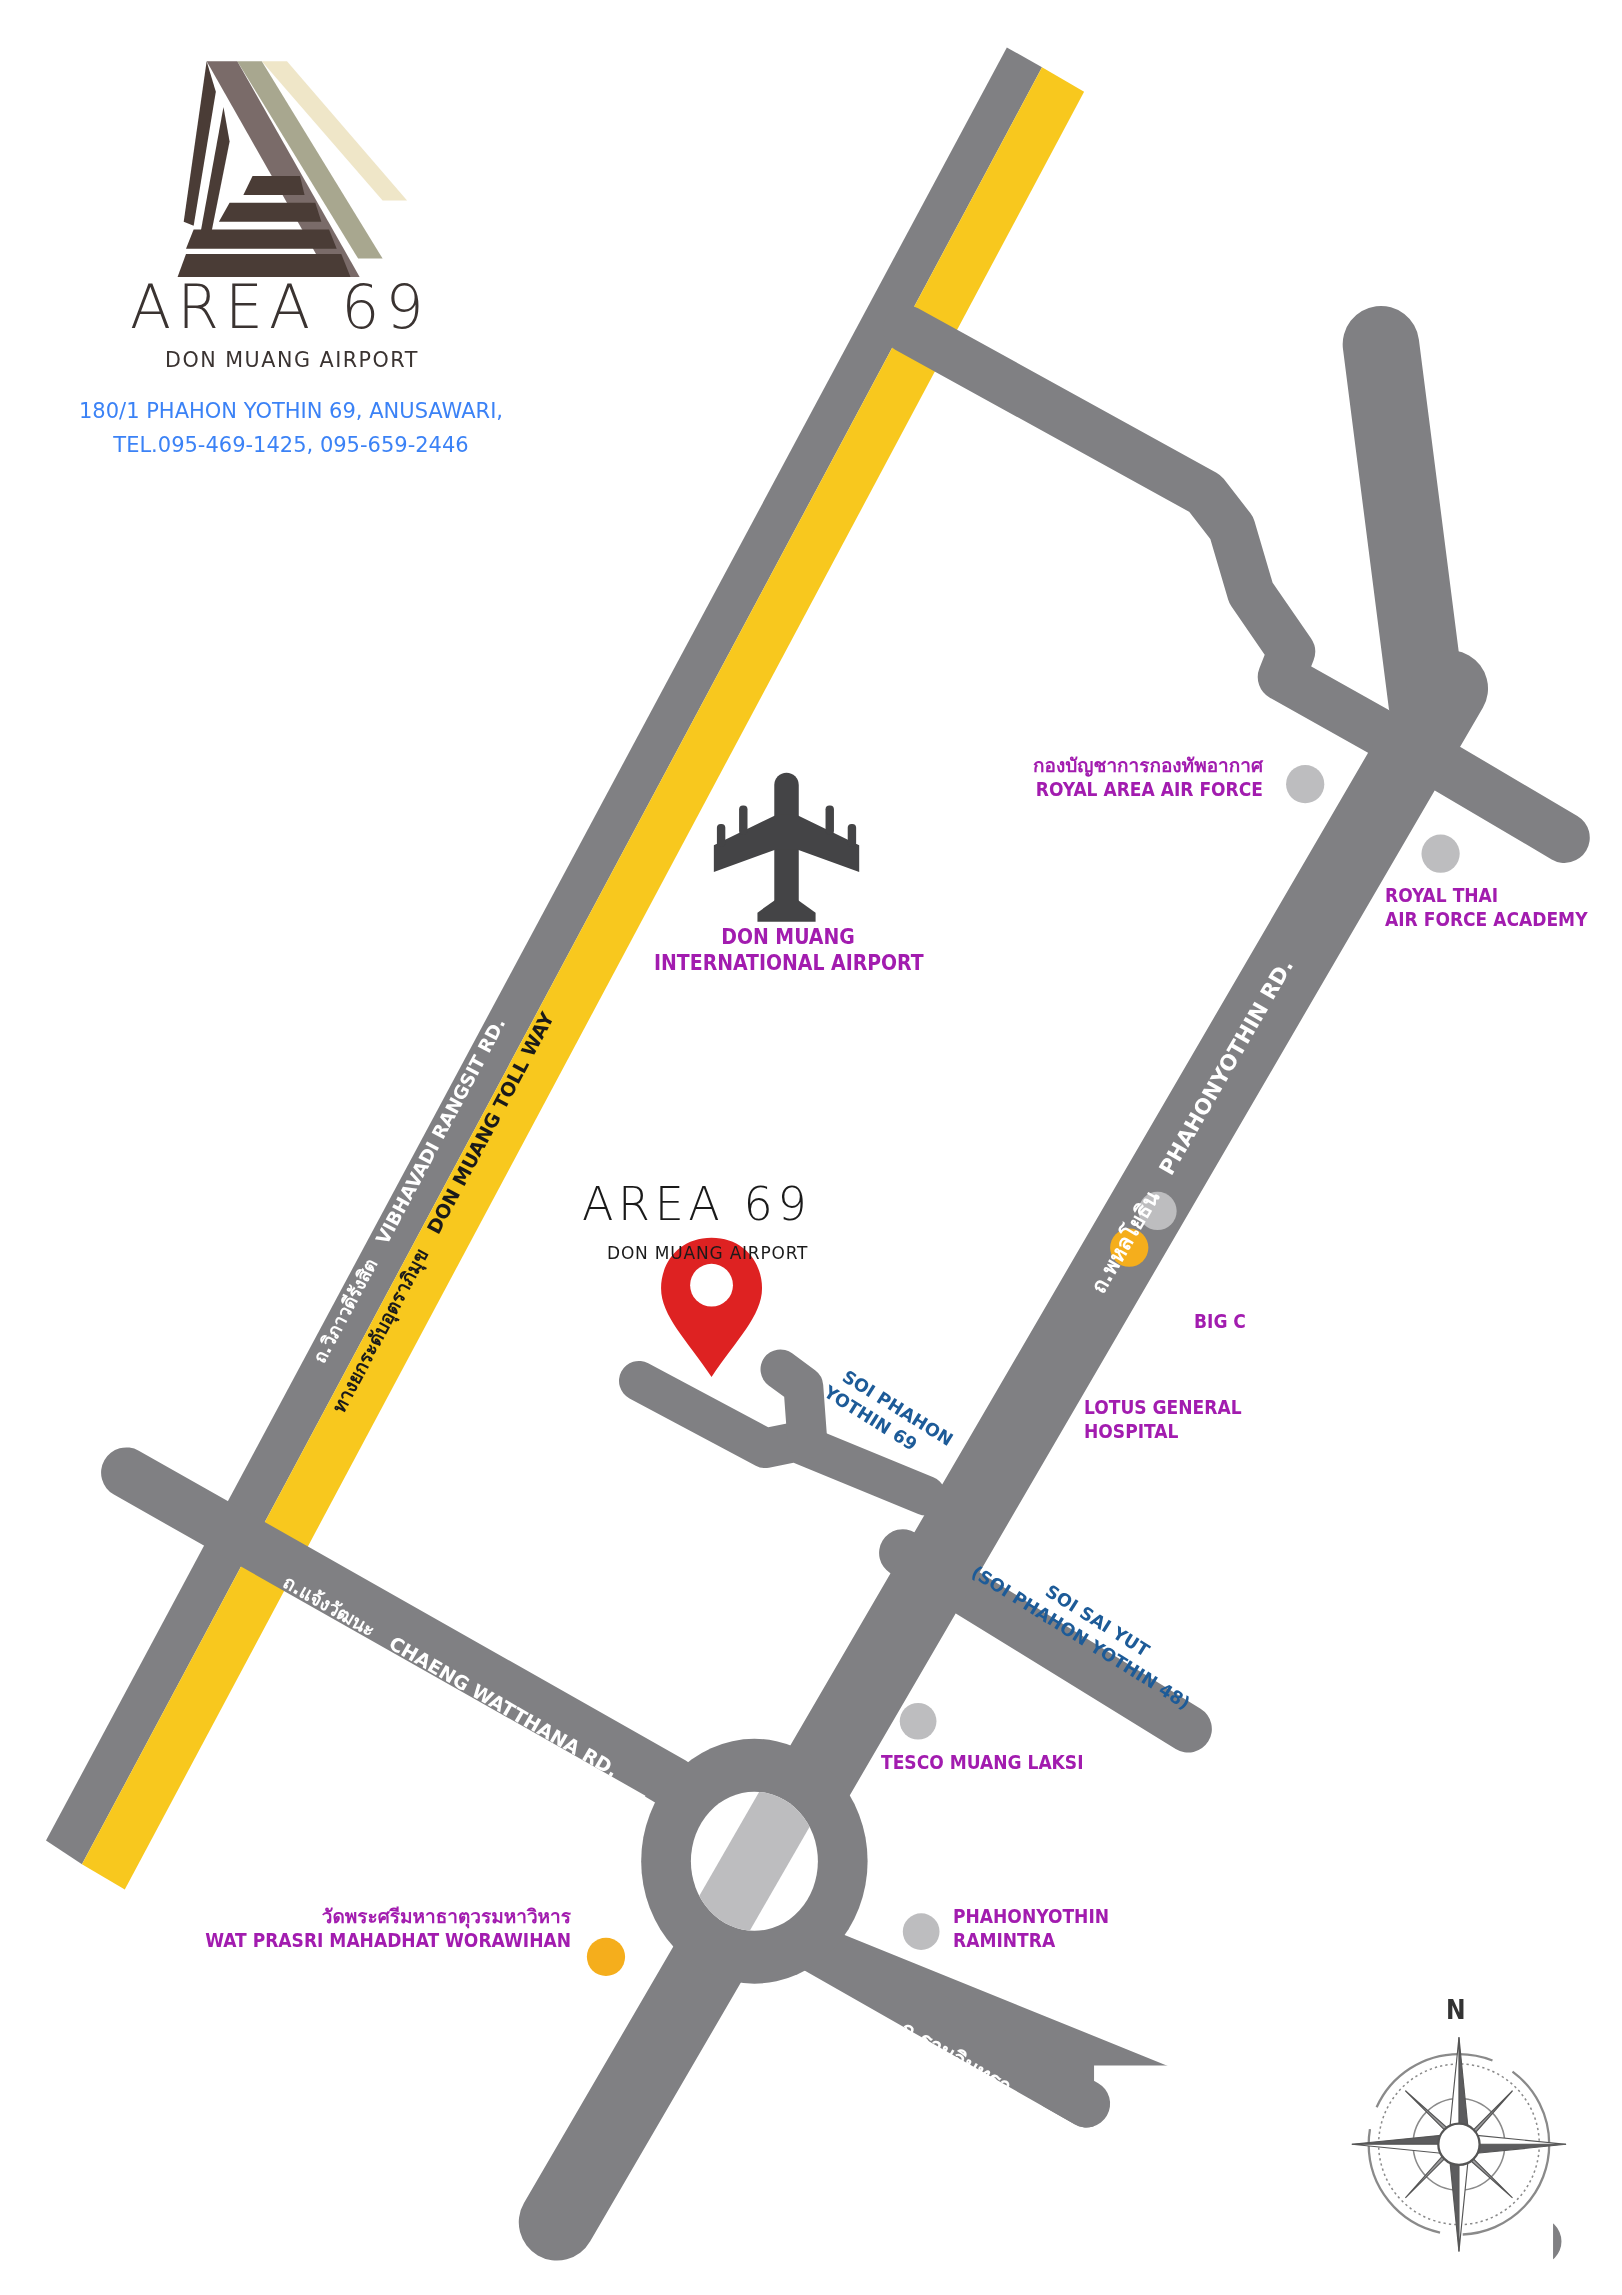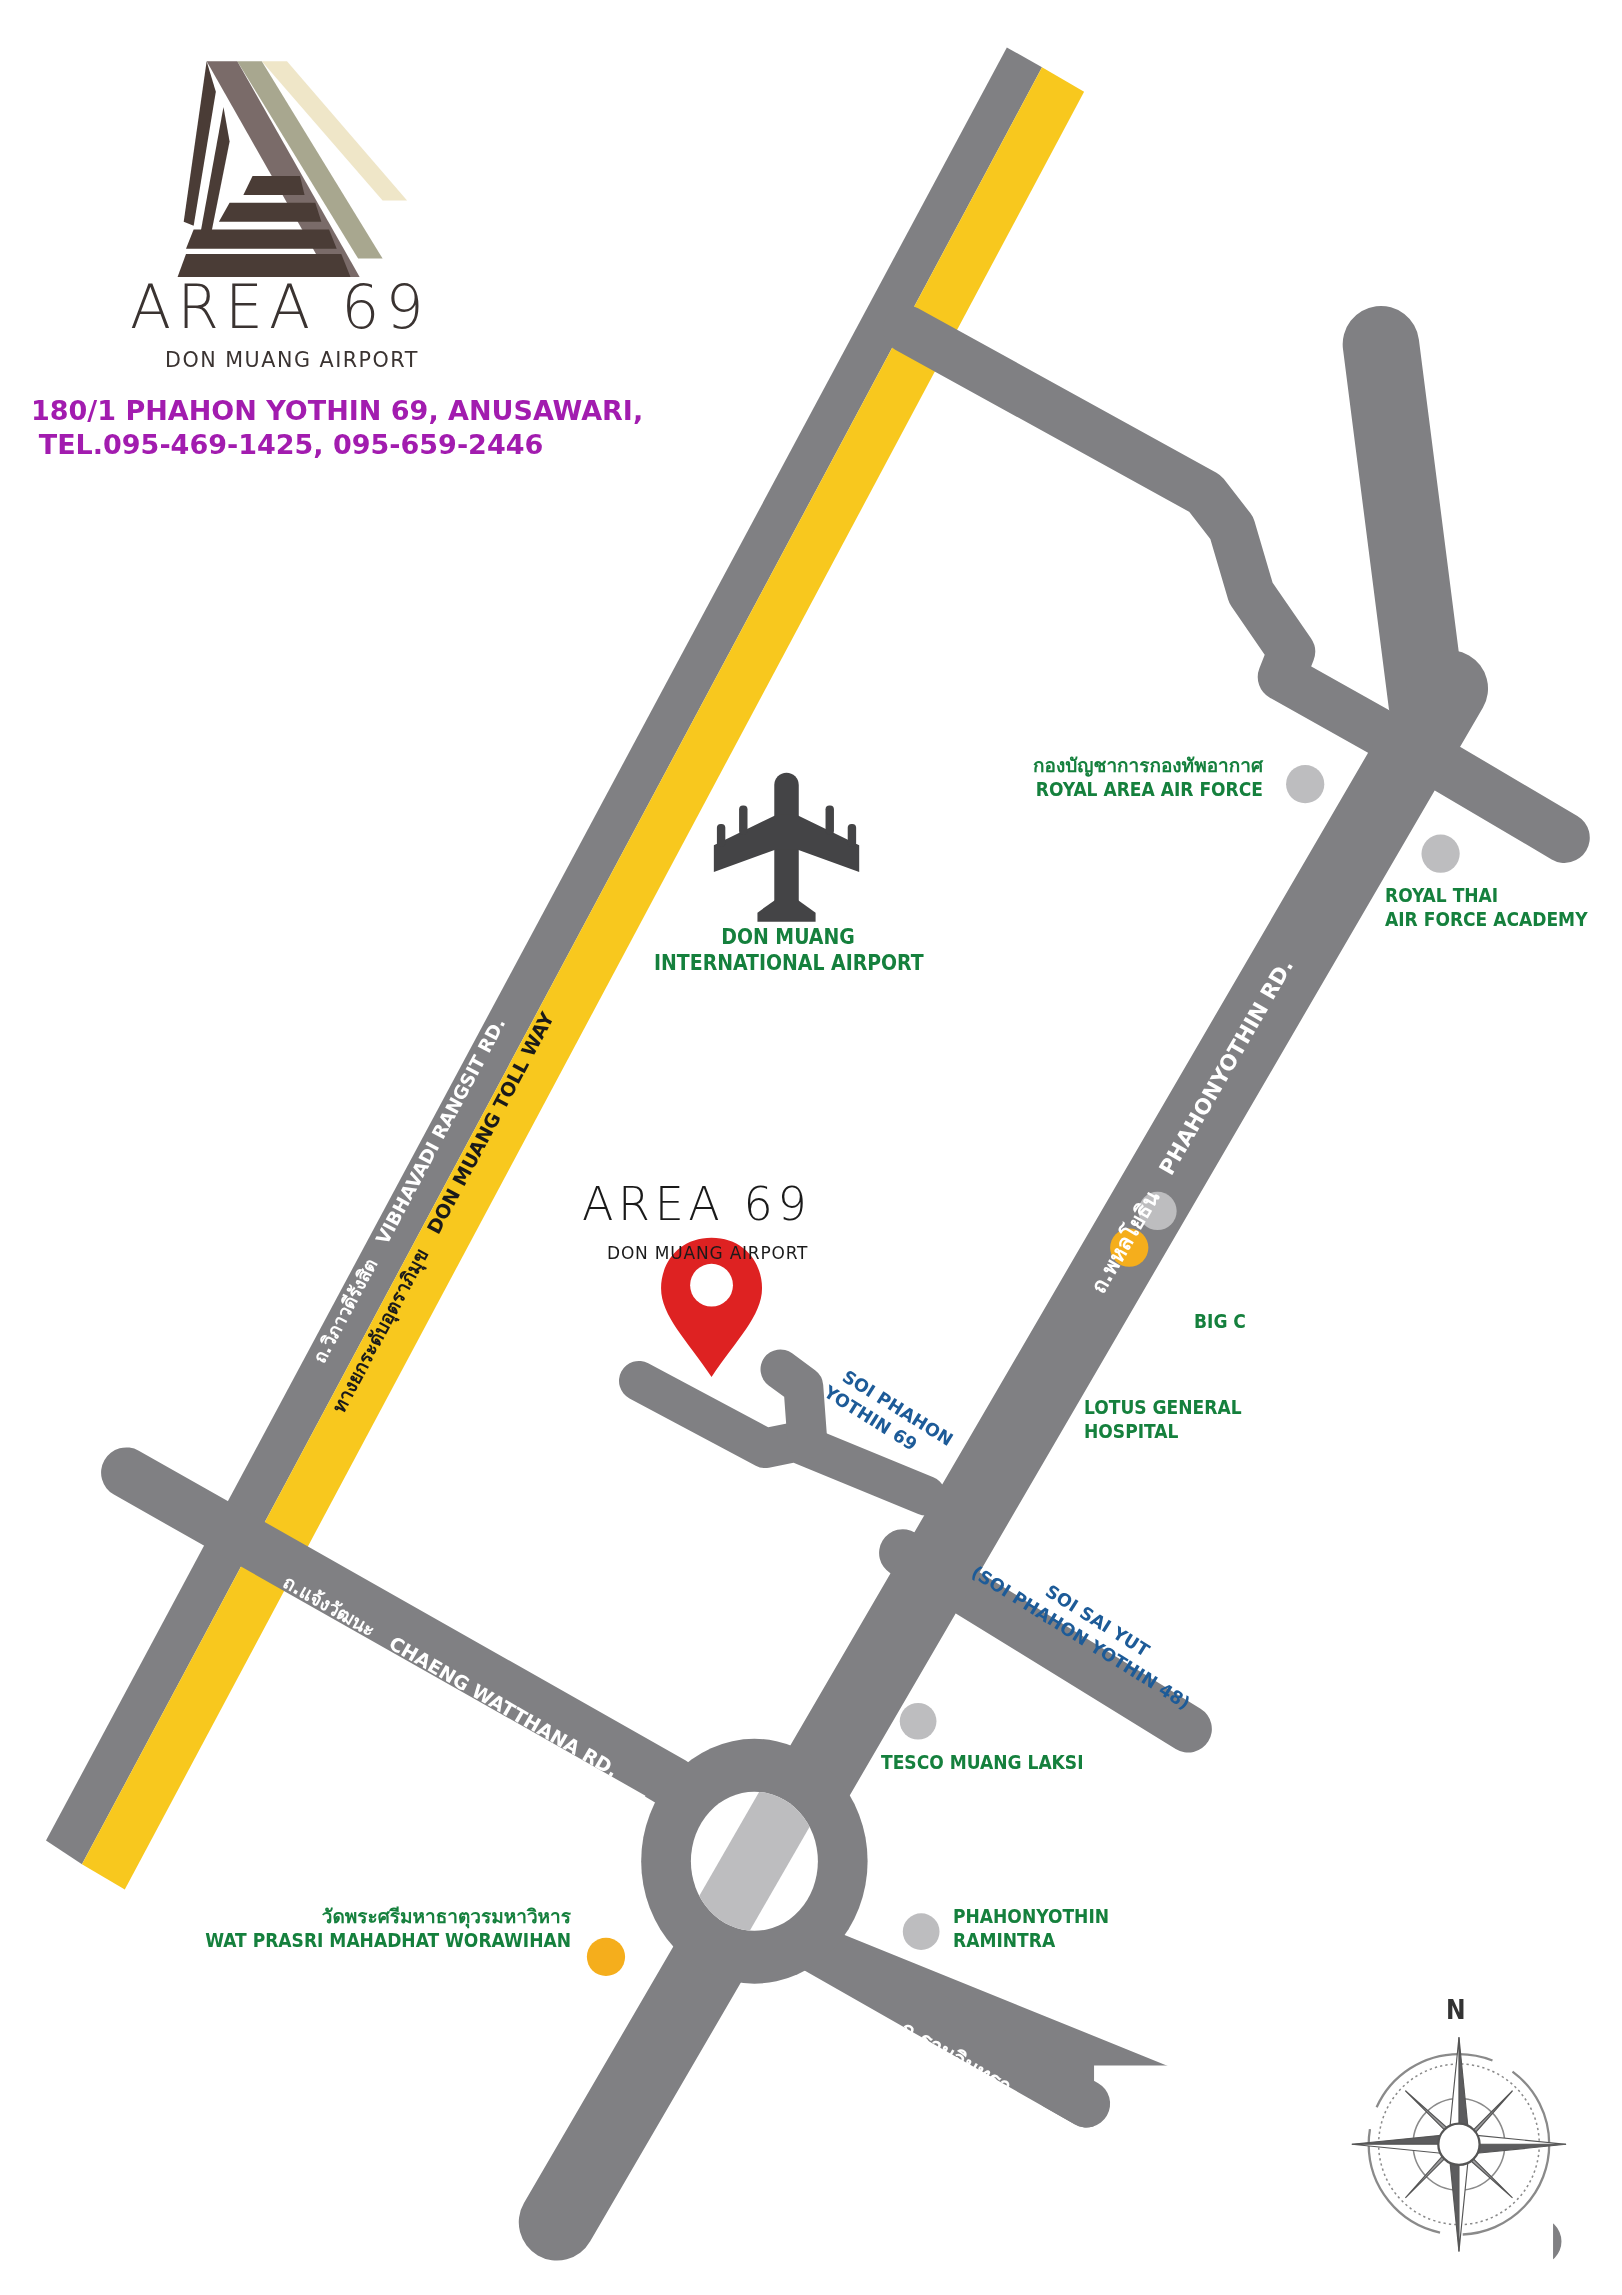--- a/index.html
+++ b/index.html
@@ -1,21 +1,21 @@
 <!DOCTYPE html>
 <html style="font-size:12.2px"><head>
 <meta charset="utf-8">
 <style>
   html,body{margin:0;padding:0;background:#ffffff;}
   body{width:1622px;height:2295px;position:relative;overflow:hidden;font-family:"DejaVu Sans",sans-serif;}
   svg.map{position:absolute;left:0;top:0;width:1622px;height:2295px;}
-  .lbl{position:absolute;color:#15803d;font-family:"DejaVu Sans Condensed","DejaVu Sans",sans-serif;font-weight:bold;white-space:nowrap;line-height:1.25;}
+  .lbl{position:absolute;color:#a21caf;font-family:"DejaVu Sans Condensed","DejaVu Sans",sans-serif;font-weight:bold;white-space:nowrap;line-height:1.25;}
   .brand{position:absolute;color:#3a3331;font-family:"DejaVu Sans",sans-serif;font-weight:300;letter-spacing:6.1px;white-space:nowrap;}
   .sub{position:absolute;color:#3a3331;font-family:"DejaVu Sans",sans-serif;font-weight:normal;letter-spacing:1.5px;white-space:nowrap;}
-  .addr{position:absolute;color:#a21caf;font-family:"DejaVu Sans",sans-serif;font-weight:bold;white-space:nowrap;text-align:center;line-height:34px;font-size:27px;}
+  .addr{position:absolute;color:#3b82f6;font-family:"DejaVu Sans",sans-serif;font-weight:normal;white-space:nowrap;text-align:center;line-height:34px;font-size:21px;}
   .road-text{position:absolute;color:#ffffff;font-family:"DejaVu Sans",sans-serif;font-weight:bold;white-space:nowrap;transform-origin:left center;}
   .toll-text{position:absolute;color:#1a1a1a;font-family:"DejaVu Sans",sans-serif;font-weight:bold;white-space:nowrap;transform-origin:left center;}
   .soi-text{position:absolute;color:#1d5b98;font-family:"DejaVu Sans",sans-serif;font-weight:bold;white-space:nowrap;transform-origin:left center;line-height:1.3;}
   .right{text-align:right;}
 </style>
 </head>
 <body>
 
 <svg class="map" viewBox="0 0 2120 3000" xmlns="http://www.w3.org/2000/svg">
 

